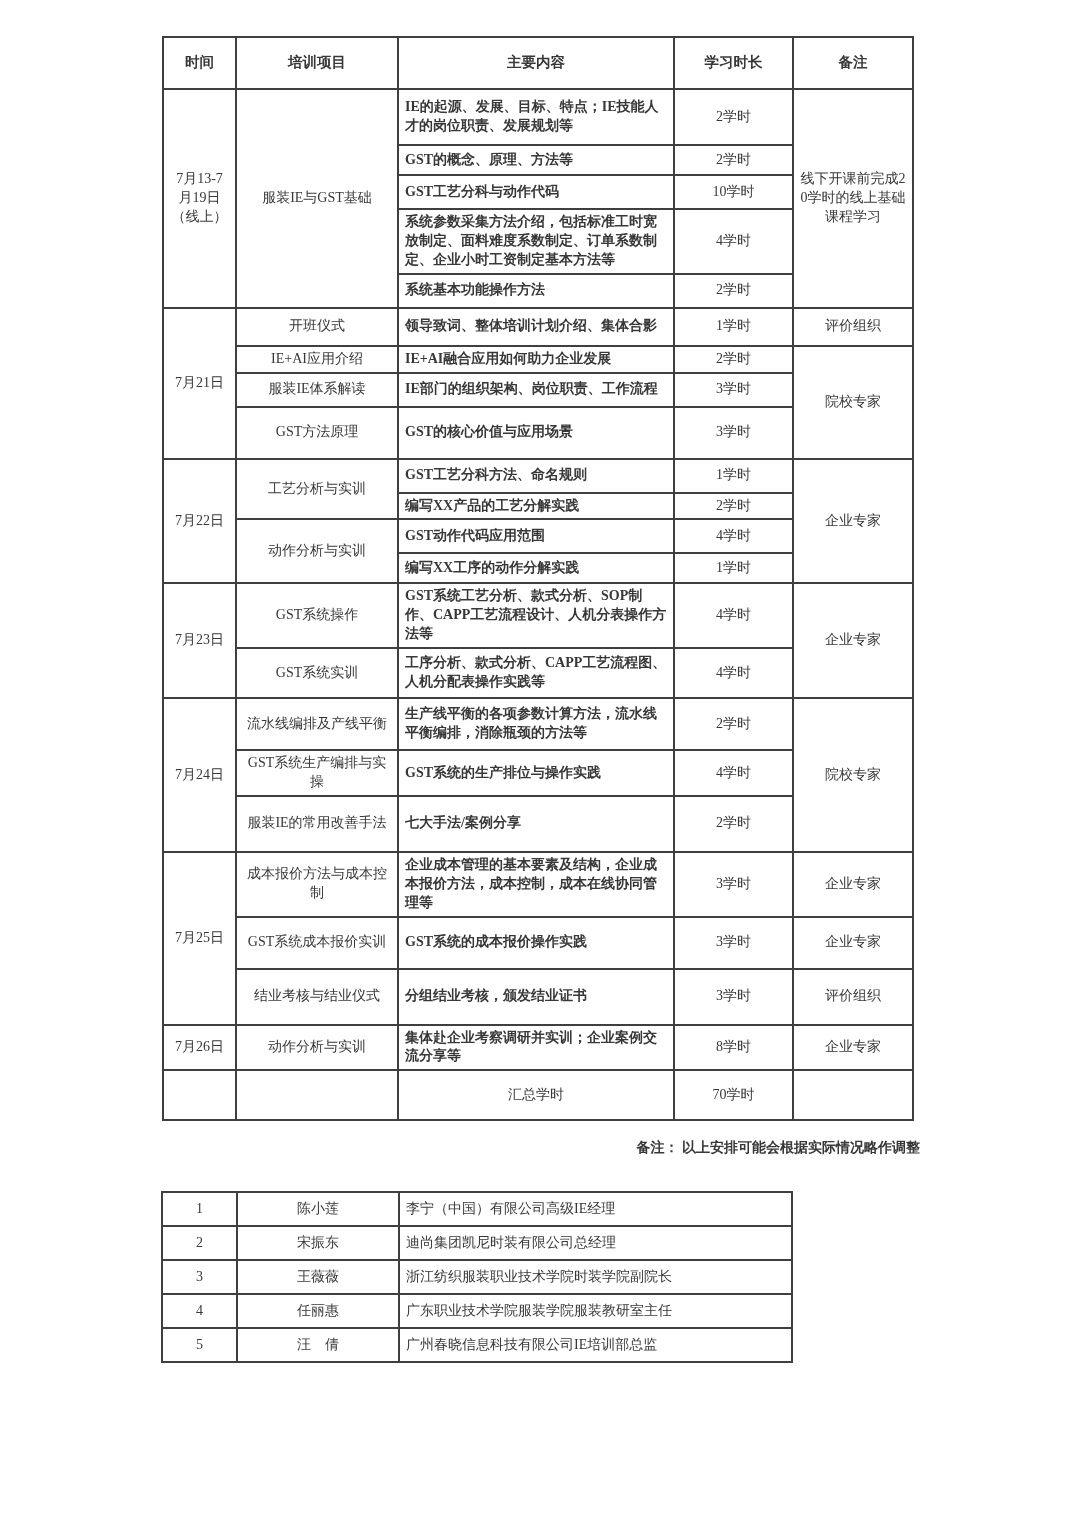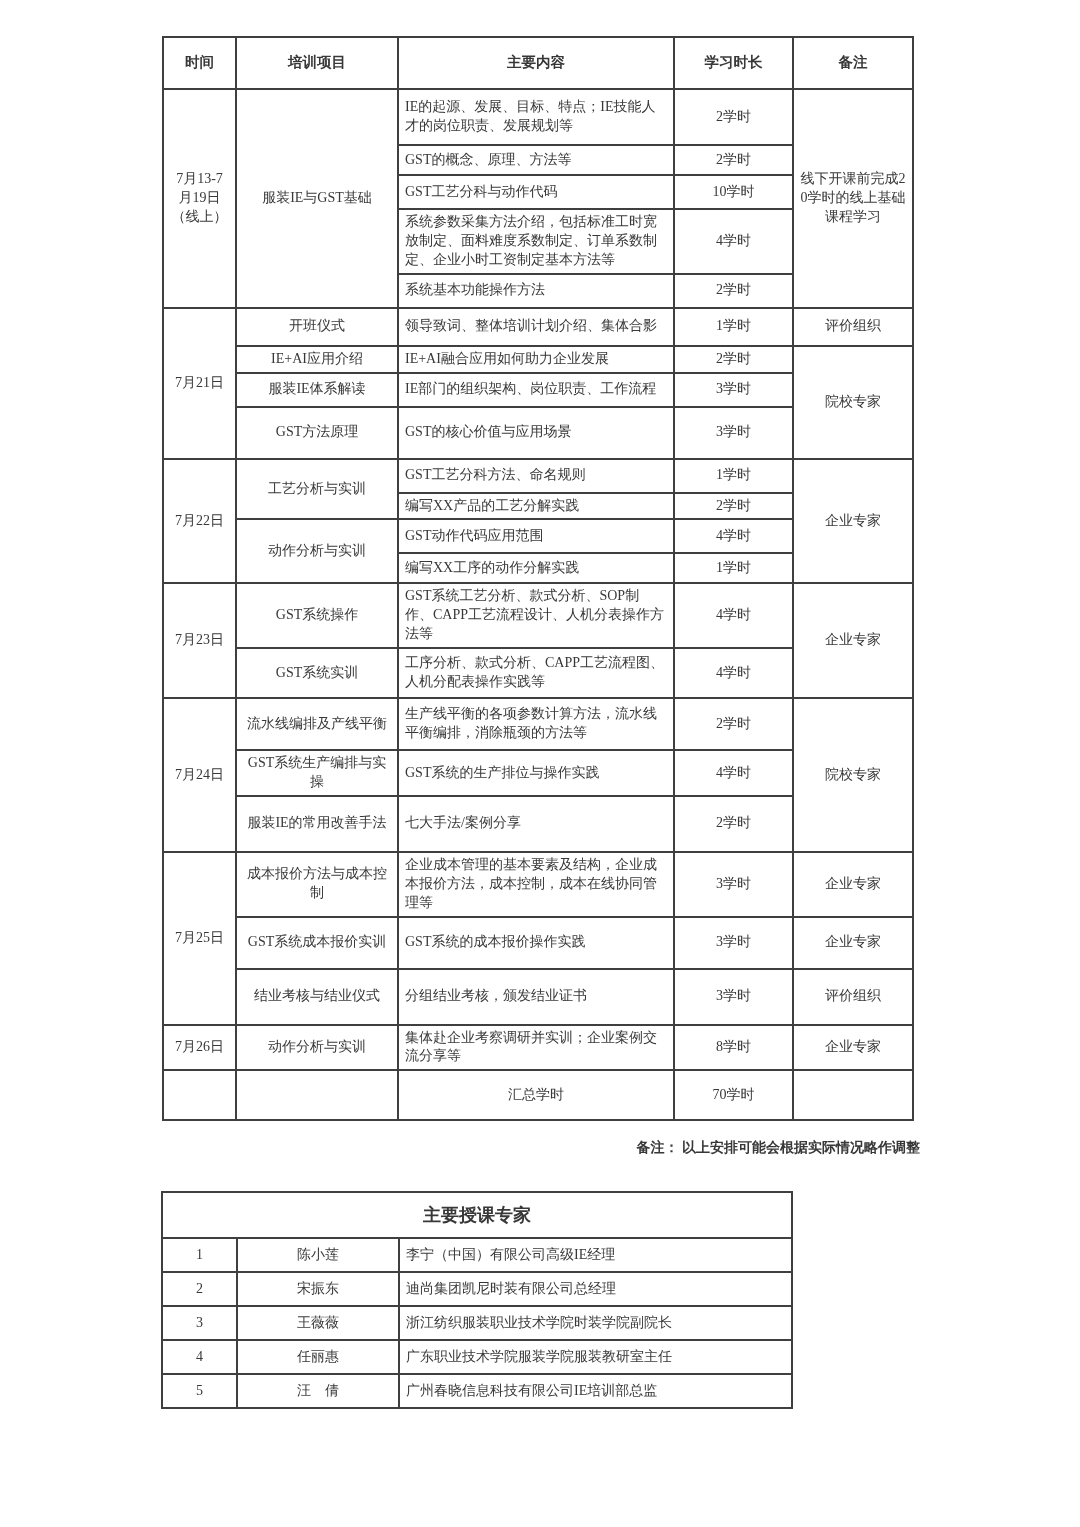--- a/index.html
+++ b/index.html
@@ -28,21 +28,21 @@
     font-size:14px;
     color:#383838;
     text-align:center;
     vertical-align:middle;
     padding:3px 6px;
     line-height:1.35;
     overflow:hidden;
     word-break:break-all;
   }
   .schedule th{font-weight:bold;font-size:14.5px;}
-  .schedule td.content{text-align:left;}
+  .schedule td.content{text-align:left;font-weight:bold;}
   
   .rh36{height:52px}.rh56{height:56px}.rh30{height:30px}.rh34{height:34px}
   .rh60{height:60px}.rh38{height:38px}.rh33{height:20px}.rh48{height:48px}
   .rh50{height:50px}.rh52{height:52px}.rh40{height:56px}.rh47{height:47px}
   .rh43{height:52px}.rh45{height:45px}
   
   .footnote{
     width:758px;
     margin:18px 0 0 162px;
     text-align:right;
@@ -234,23 +234,20 @@
 
   <div class="footnote">备注： 以上安排可能会根据实际情况略作调整</div>
 
   <table class="experts">
     <colgroup>
       <col style="width:75px">
         <col style="width:162px">
         <col style="width:393px">
     </colgroup>
     <tbody>
-        <tr>
-      <th colspan="3">主要授课专家</th>
-    </tr>
     <tr>
       <td>1</td>
       <td>陈小莲</td>
       <td class="expert-title">李宁（中国）有限公司高级IE经理</td>
     </tr>
     <tr>
       <td>2</td>
       <td>宋振东</td>
       <td class="expert-title">迪尚集团凯尼时装有限公司总经理</td>
     </tr>

